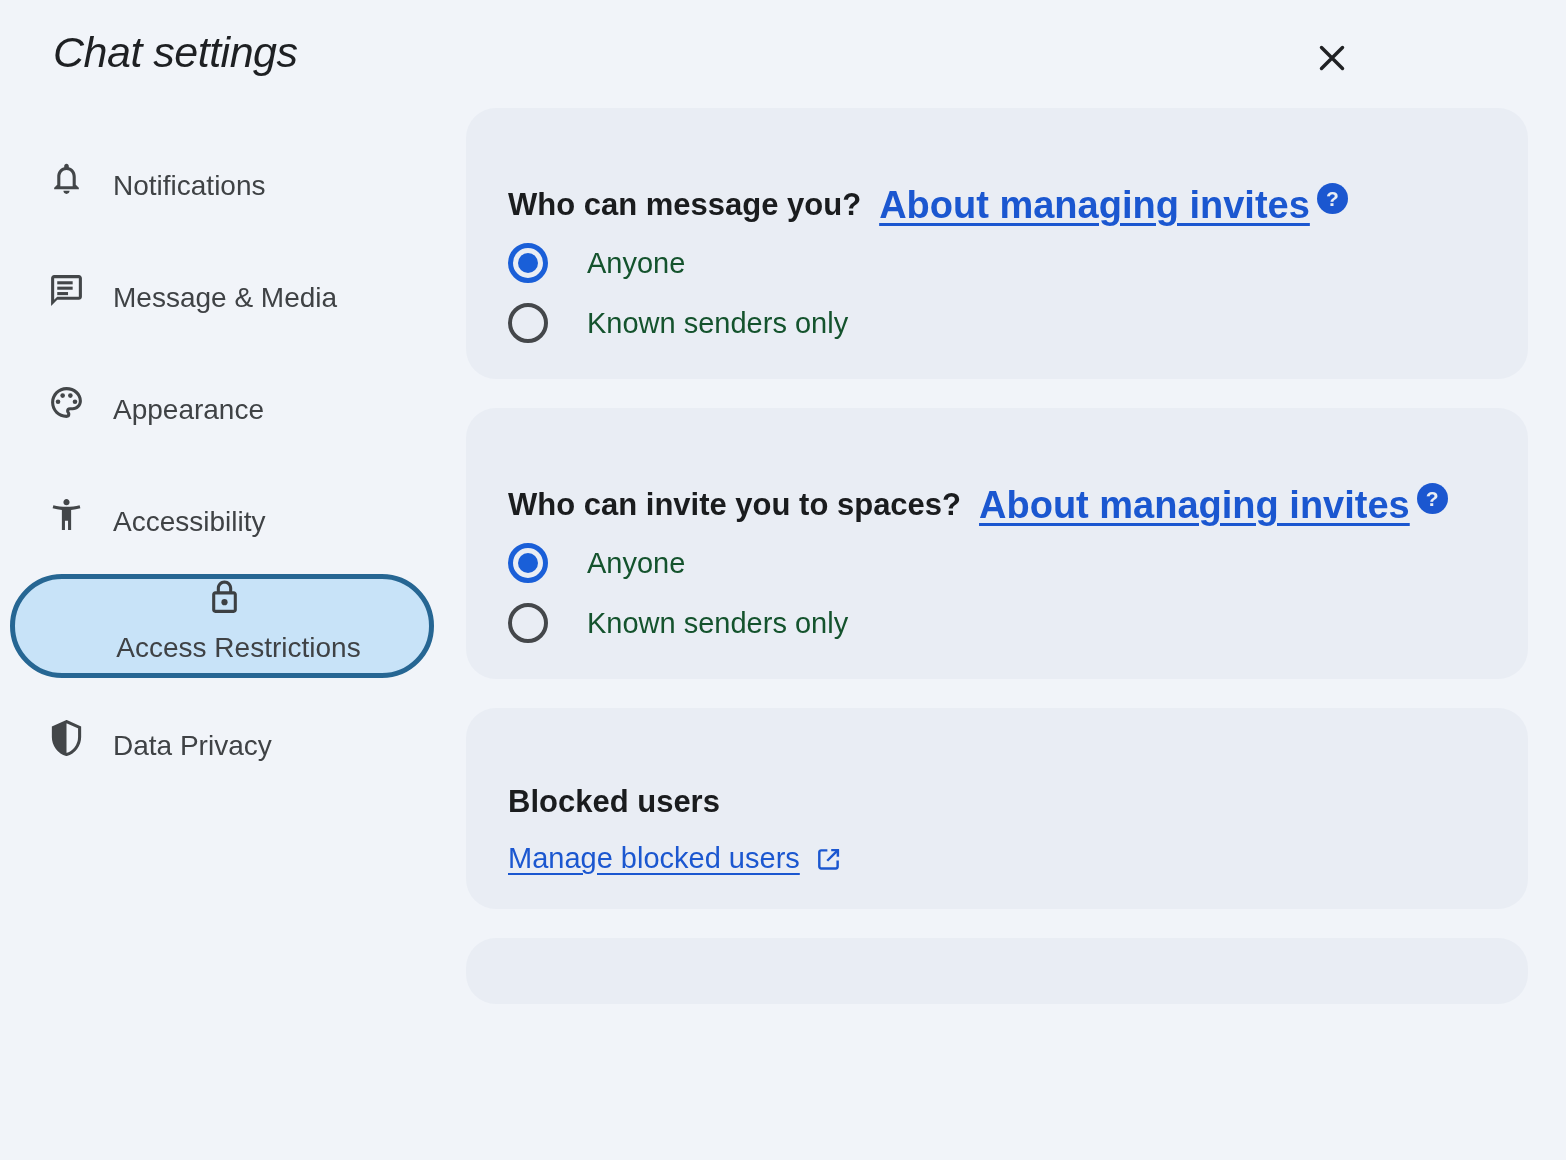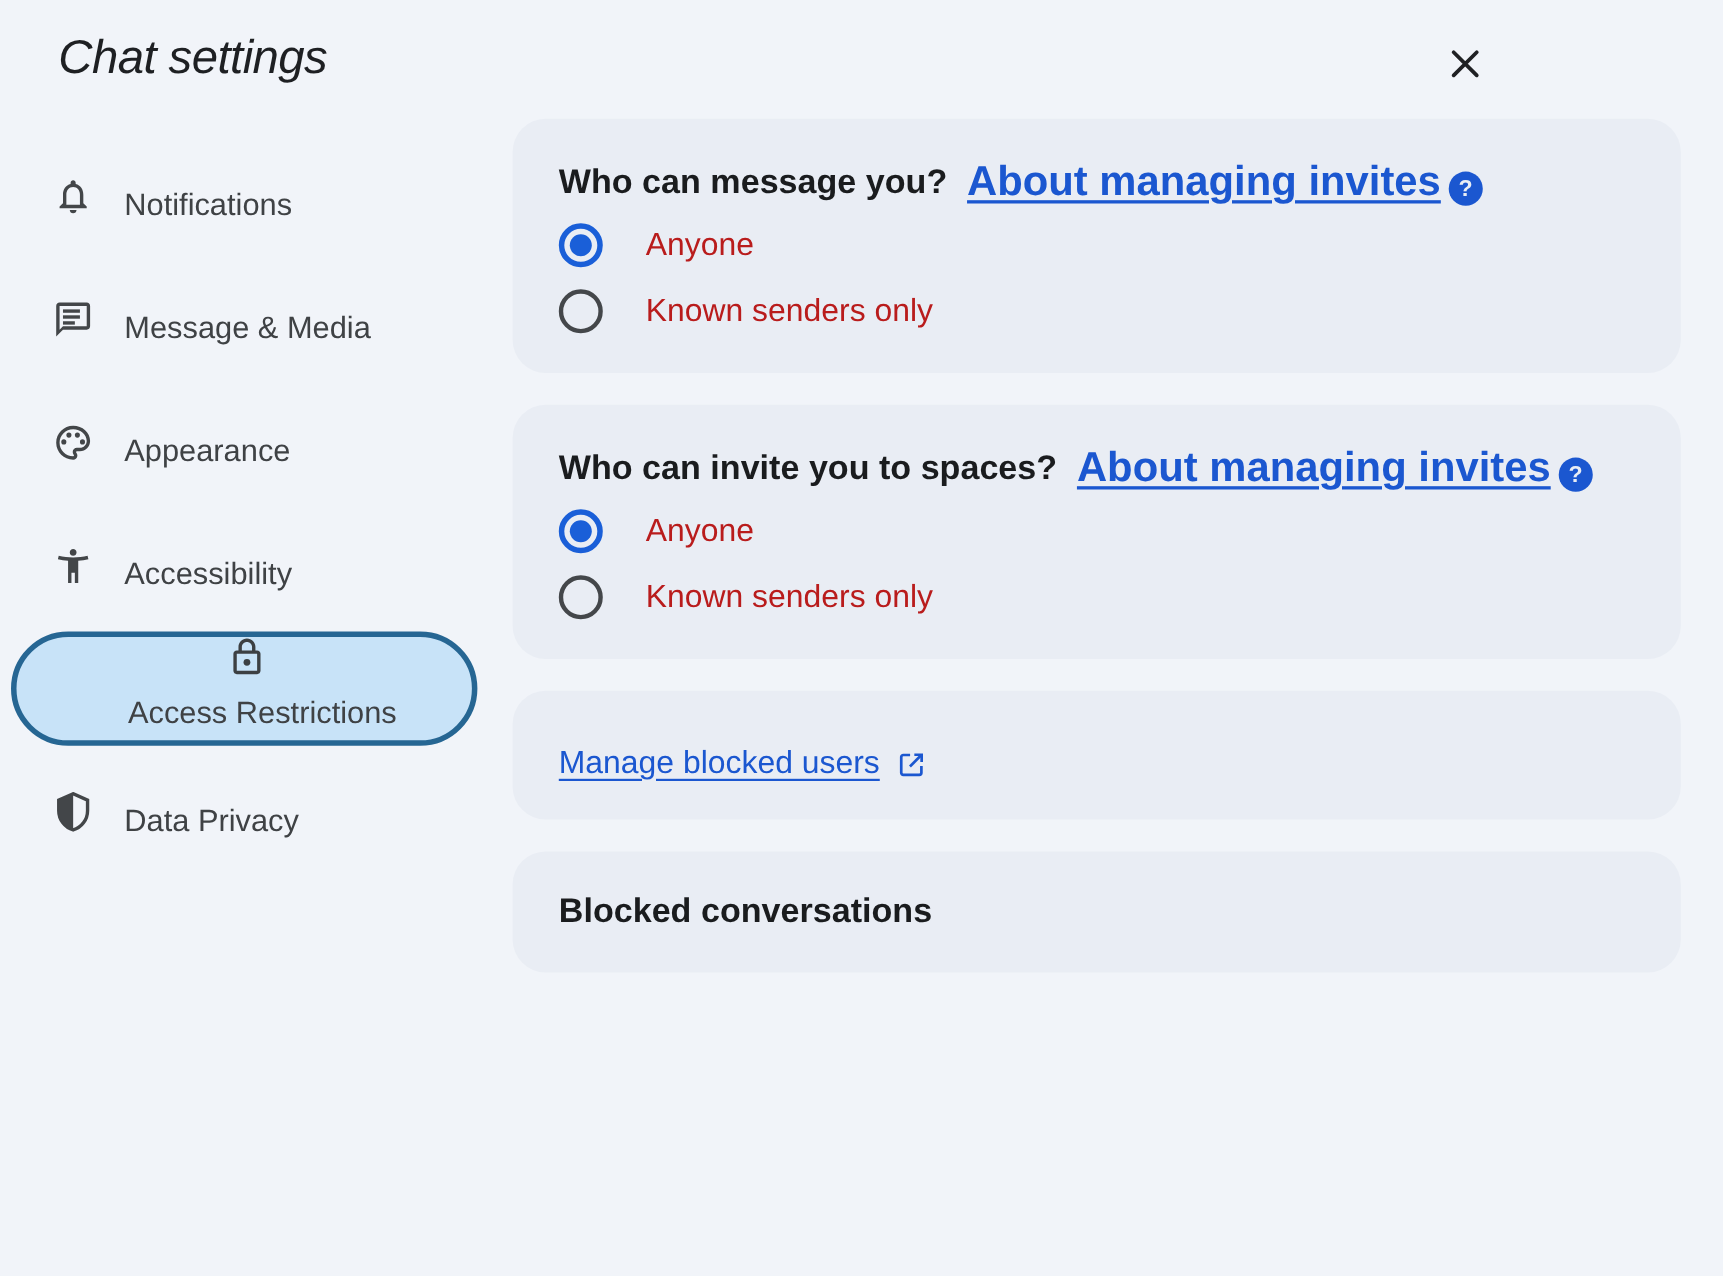--- a/index.html
+++ b/index.html
@@ -38,42 +38,42 @@
     flex-direction:column;
   }
   
   .main{position:absolute;left:466px;top:108px;width:1062px;}
   .panel{
     background:#e9edf4;border-radius:30px;
     box-sizing:border-box;
     padding:35px 42px 36px 42px;
     margin-bottom:29px;
   }
-  .panel-head{display:flex;align-items:flex-end;line-height:44px;}
+  .panel-head{display:flex;align-items:flex-start;line-height:44px;margin-top:40px;}
   .panel-heading{font-size:31px;font-weight:700;color:#1a1c1e;white-space:nowrap;}
   .head-link{
     margin-left:18px;
     font-size:38px;font-weight:700;color:#1b57d0;
     text-decoration:underline;text-decoration-thickness:2.5px;text-underline-offset:5px;
     white-space:nowrap;cursor:pointer;
   }
   .help-badge{
     width:31px;height:31px;border-radius:50%;
     background:#1b57d0;color:#e9edf4;
     font-size:21px;font-weight:700;
     display:flex;align-items:center;justify-content:center;
     margin-left:7px;cursor:pointer;flex:0 0 31px;
   }
   .radio-row{display:flex;align-items:center;margin-top:20px;cursor:pointer;}
   .radio-row.first{margin-top:16px;}
   .radio{width:40px;height:40px;border-radius:50%;box-sizing:border-box;flex:0 0 40px;position:relative;}
   .radio.on{border:5px solid #1a5fd8;}
   .radio.on::after{content:"";position:absolute;inset:5px;border-radius:50%;background:#1a5fd8;}
   .radio.off{border:4.5px solid #44474a;}
-  .radio-label{margin-left:39px;font-size:29px;font-weight:400;color:#b91c1c;}
+  .radio-label{margin-left:39px;font-size:29px;font-weight:400;color:#14532d;}
   .panel.links{padding:32px 42px 34px 42px;}
   .manage-row{margin-top:18px;display:flex;align-items:center;}
   .manage-link{
     font-size:29px;font-weight:500;color:#1b57d0;
     text-decoration:underline;text-decoration-thickness:2px;text-underline-offset:5px;
     cursor:pointer;white-space:nowrap;
   }
   .ext-icn{margin-left:15px;width:28px;height:28px;display:flex;cursor:pointer;}
   svg{display:block;}
 </style>
@@ -191,31 +191,31 @@
       <span class="radio on"></span>
       <span class="radio-label">Anyone</span>
     </div>
     <div class="radio-row">
       <span class="radio off"></span>
       <span class="radio-label">Known senders only</span>
     </div>
   </div>
 
   <div class="panel links">
+    <div class="panel-head">
+      <span class="panel-heading">Blocked users</span>
+    </div>
     <div class="manage-row">
       <a class="manage-link">Manage blocked users</a>
       <span class="ext-icn">
         <svg width="28" height="28" viewBox="0 0 24 24" fill="none" stroke="#1b57d0" stroke-width="2.1">
           <path d="M19.4 13.2v5.3c0 .9-.7 1.6-1.6 1.6H5.3c-.9 0-1.6-.7-1.6-1.6V6.2c0-.9.7-1.6 1.6-1.6h5.3"></path>
           <path d="M10.5 13.5 19.4 4.6"></path>
           <path d="M13.9 4.4h5.7v5.7"></path>
         </svg>
       </span>
     </div>
   </div>
 
   <div class="panel links">
-    <div class="panel-head">
-      <span class="panel-heading">Blocked conversations</span>
-    </div>
   </div>
 
 </div>
 
 </body></html>

